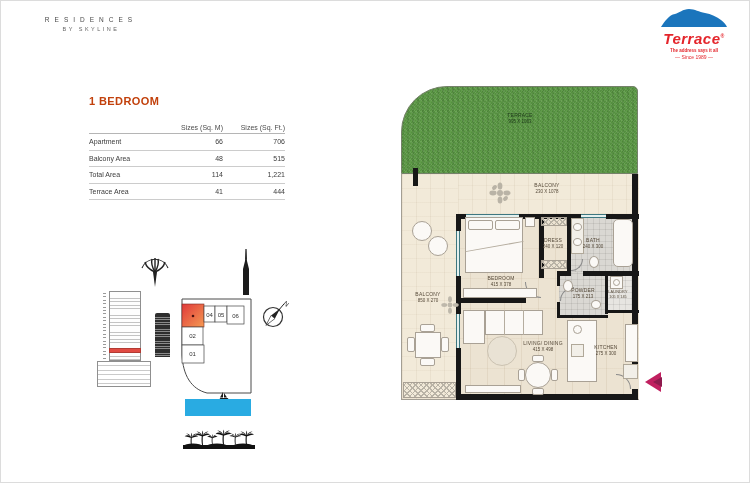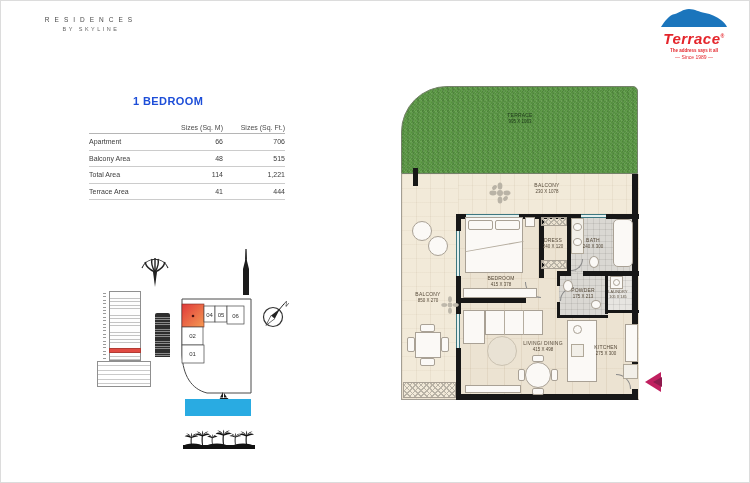--- a/index.html
+++ b/index.html
@@ -17,21 +17,21 @@
   .ag2 { font-size:6.5px; letter-spacing:5px; margin-top:3px; color:#4a4a4a; }
   .ag3 { font-size:5.5px; letter-spacing:2.5px; margin-top:3px; color:#666; }
 
   .sky { right:13px; top:6px; width:84px; text-align:center; }
   .skyname { color:#e4252b; font-size:15px; font-weight:bold; font-style:italic; margin-top:-3px; letter-spacing:.5px; }
   .skyname sup { font-size:5px; }
   .skytag { color:#e4252b; font-size:4.5px; font-weight:bold; margin-top:1px; }
   .skysince { color:#e4252b; font-size:5px; margin-top:1px; }
 
   
-  .title { left:88px; top:93px; color:#1d4ed8;margin-left:44px; }
+  .title { left:88px; top:93px; color:#c2410c; }
   .title div { font-size:11px; font-weight:bold; letter-spacing:.4px; line-height:1.3; }
   .sizes { left:88px; top:120px; width:196px; }
   .thead { display:flex; height:13px; align-items:center; border-bottom:1px solid #b5b5b5; font-size:7px; color:#4d4d4d; }
   .trow  { display:flex; height:16.5px; align-items:center; border-bottom:1px solid #cccccc; font-size:7px; color:#3c3c3c; }
   .c1 { flex:1; text-align:left; }
   .c2 { width:58px; text-align:right; }
   .c3 { width:62px; text-align:right; }
 
   
   .elev { left:96px; top:290px; width:54px; height:100px; }

